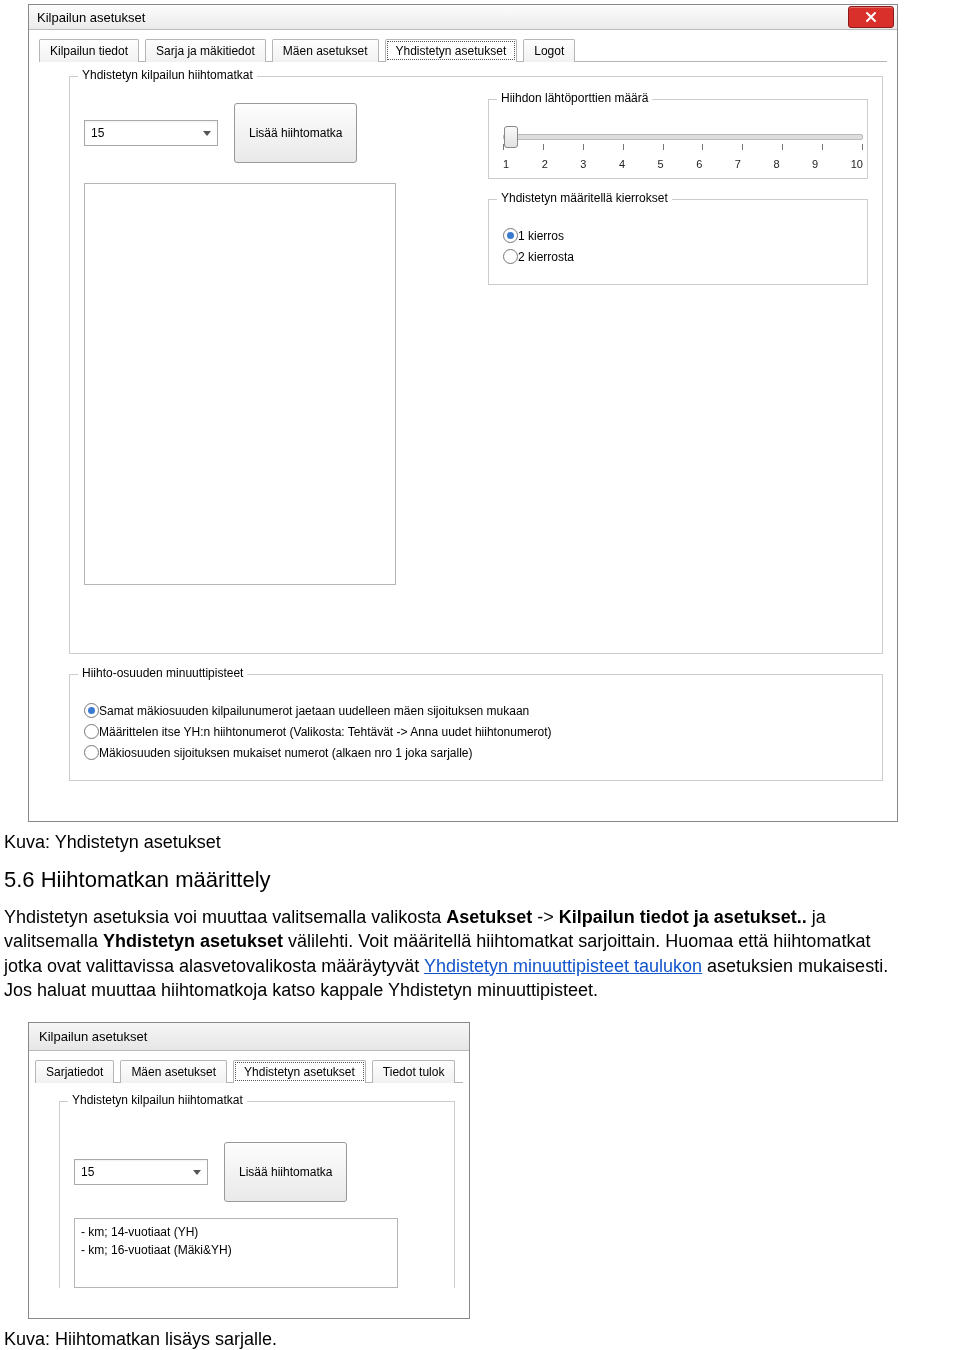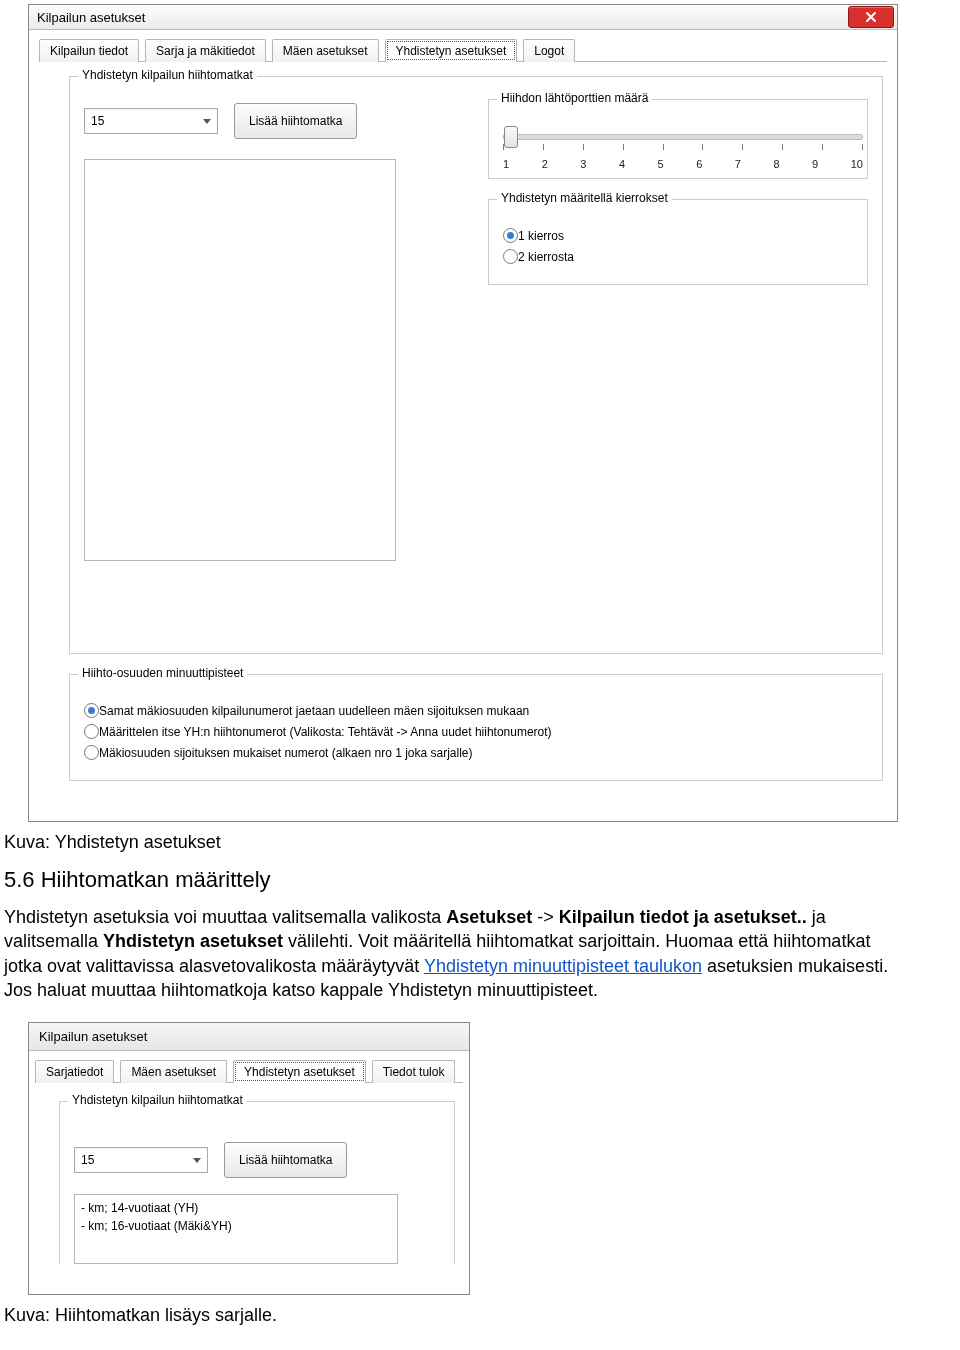--- a/index.html
+++ b/index.html
@@ -91,21 +91,21 @@
     padding: 0 6px;
     background: #fff;
     box-shadow: inset 0 1px 2px rgba(0,0,0,.06);
     font-size: 12px;
   }
   .combo .chev {
     width:0;height:0;border-left:4px solid transparent;border-right:4px solid transparent;border-top:5px solid #555;
   }
   .btn {
     height: 26px;
-    padding: 4px 14px;
+    padding: 16px 14px;
     border: 1px solid #999;
     border-radius: 3px;
     background: linear-gradient(#fdfdfd, #e9e9e9);
     font-size: 12px;
     display: inline-flex; align-items: center;
     cursor: default;
   }
   .listbox {
     width: 310px; height: 400px;
     border: 1px solid #b5b5b5;

